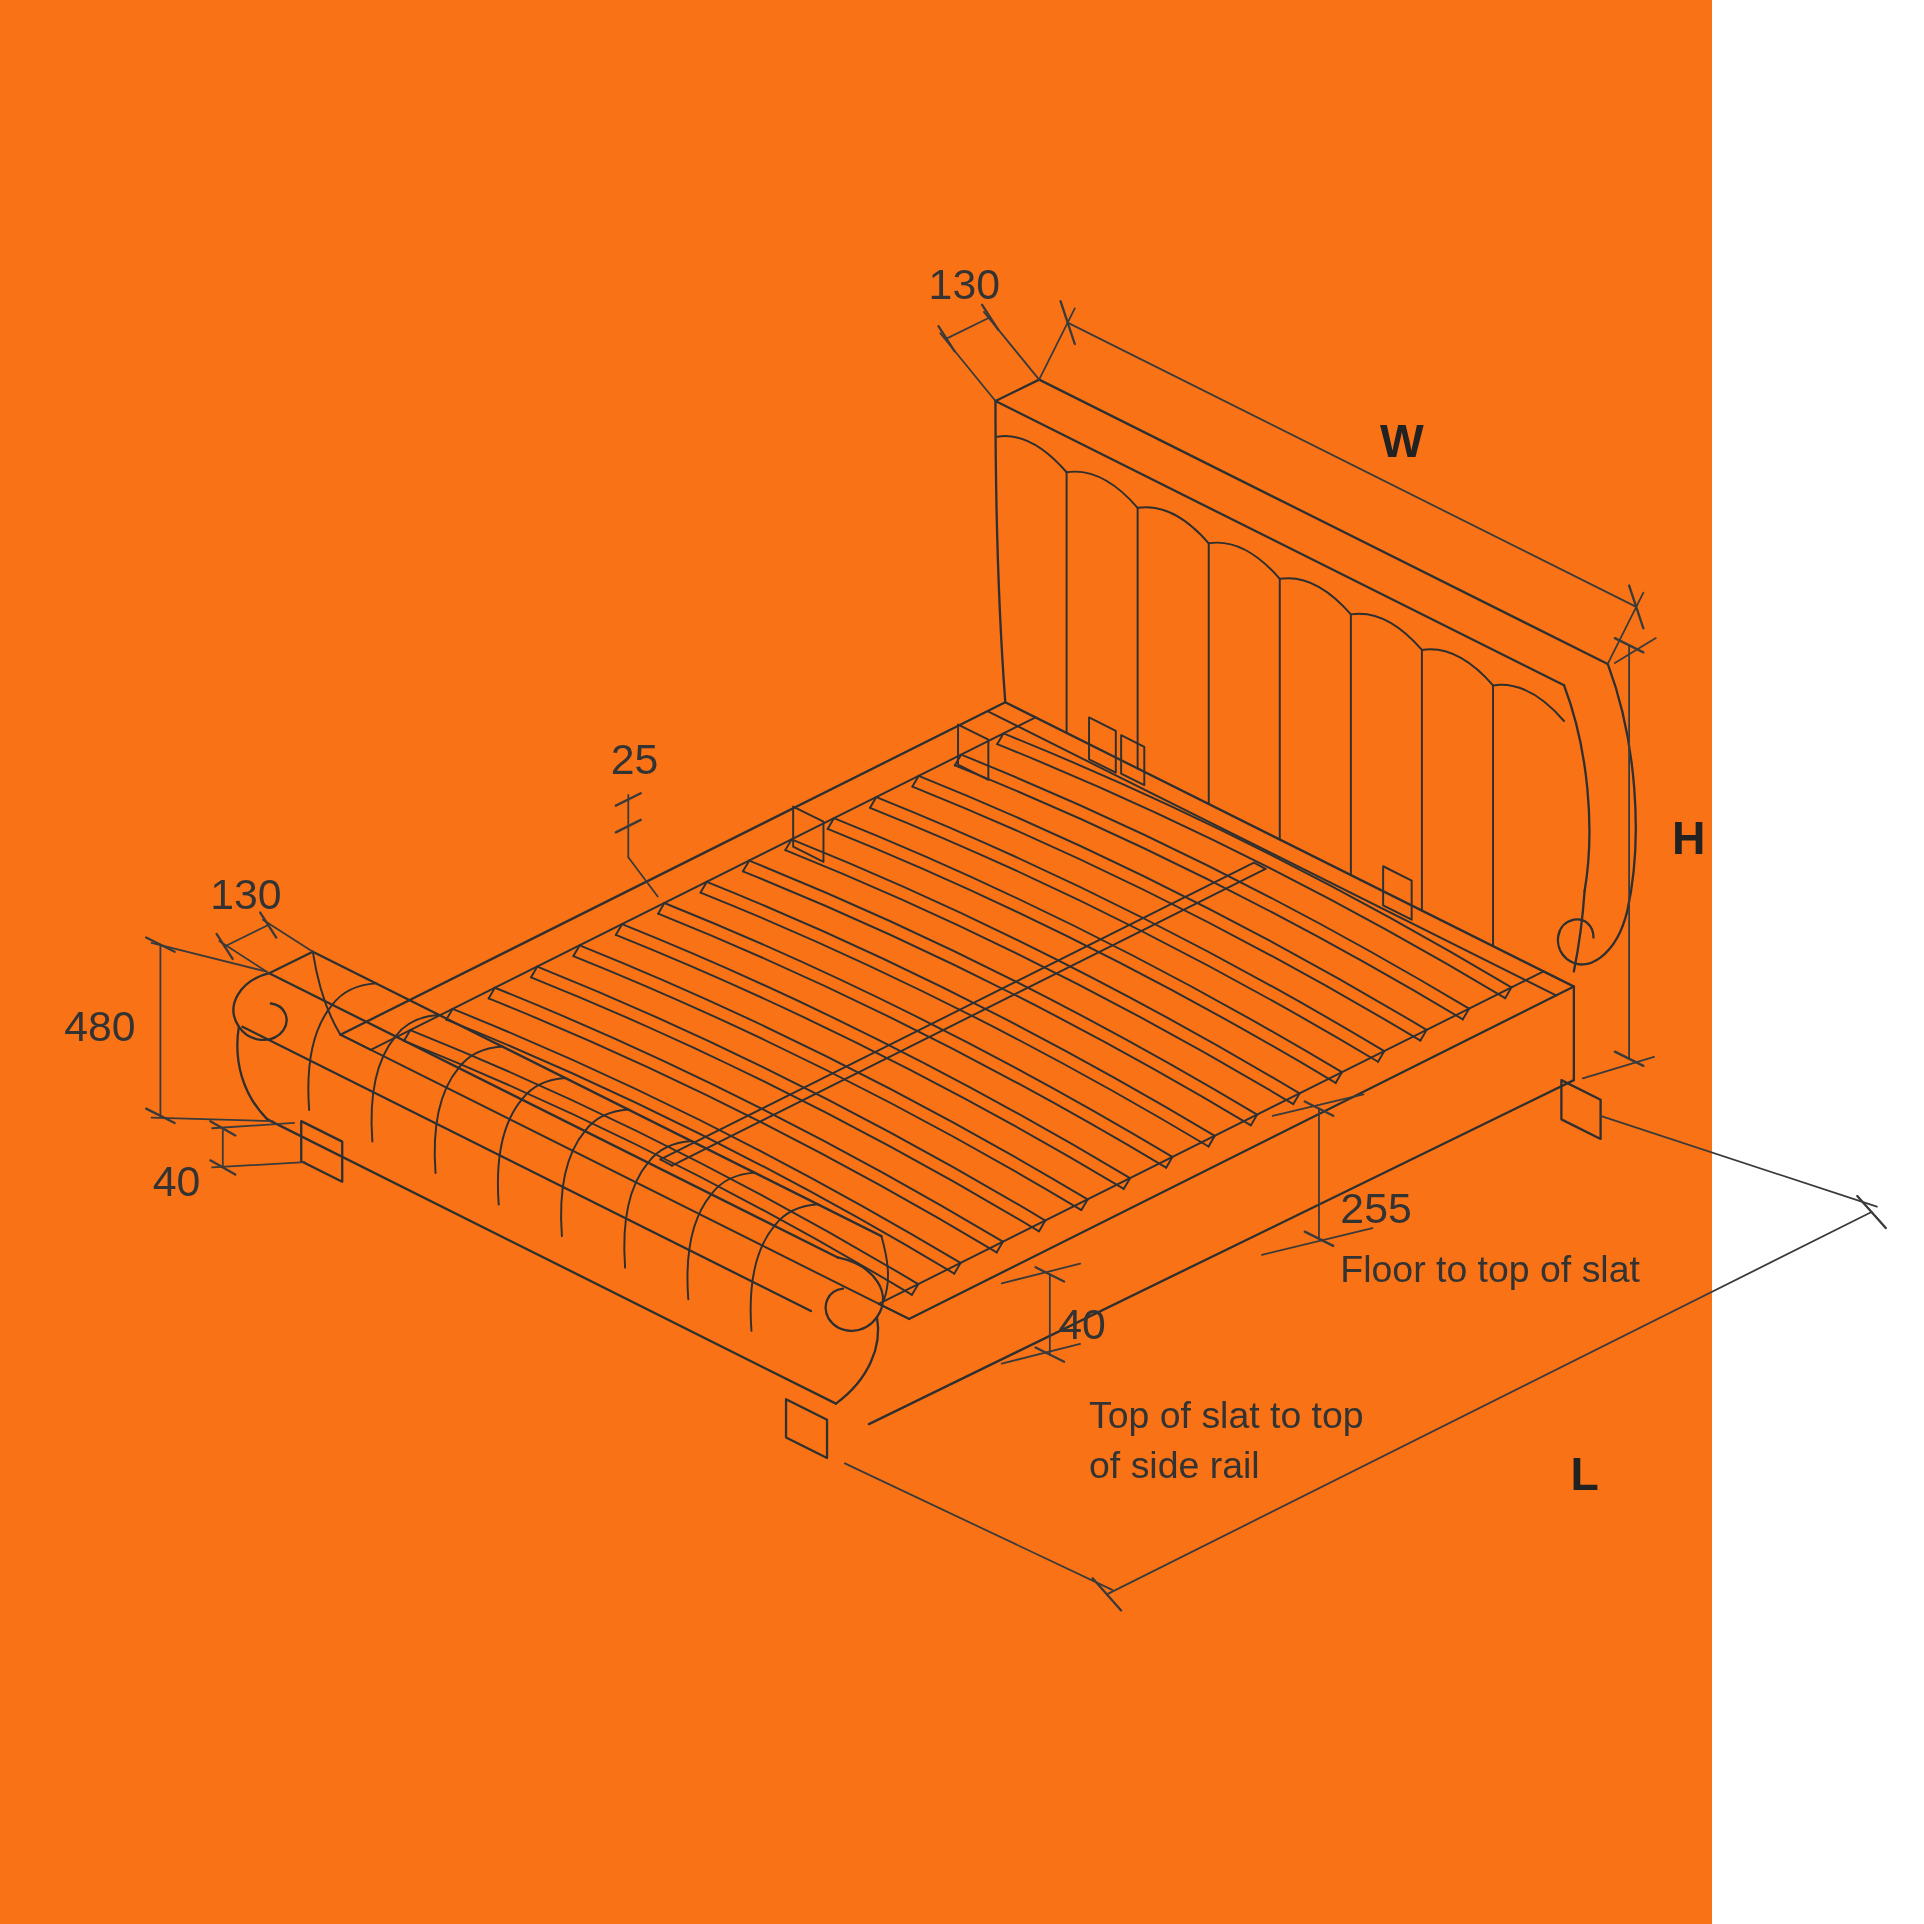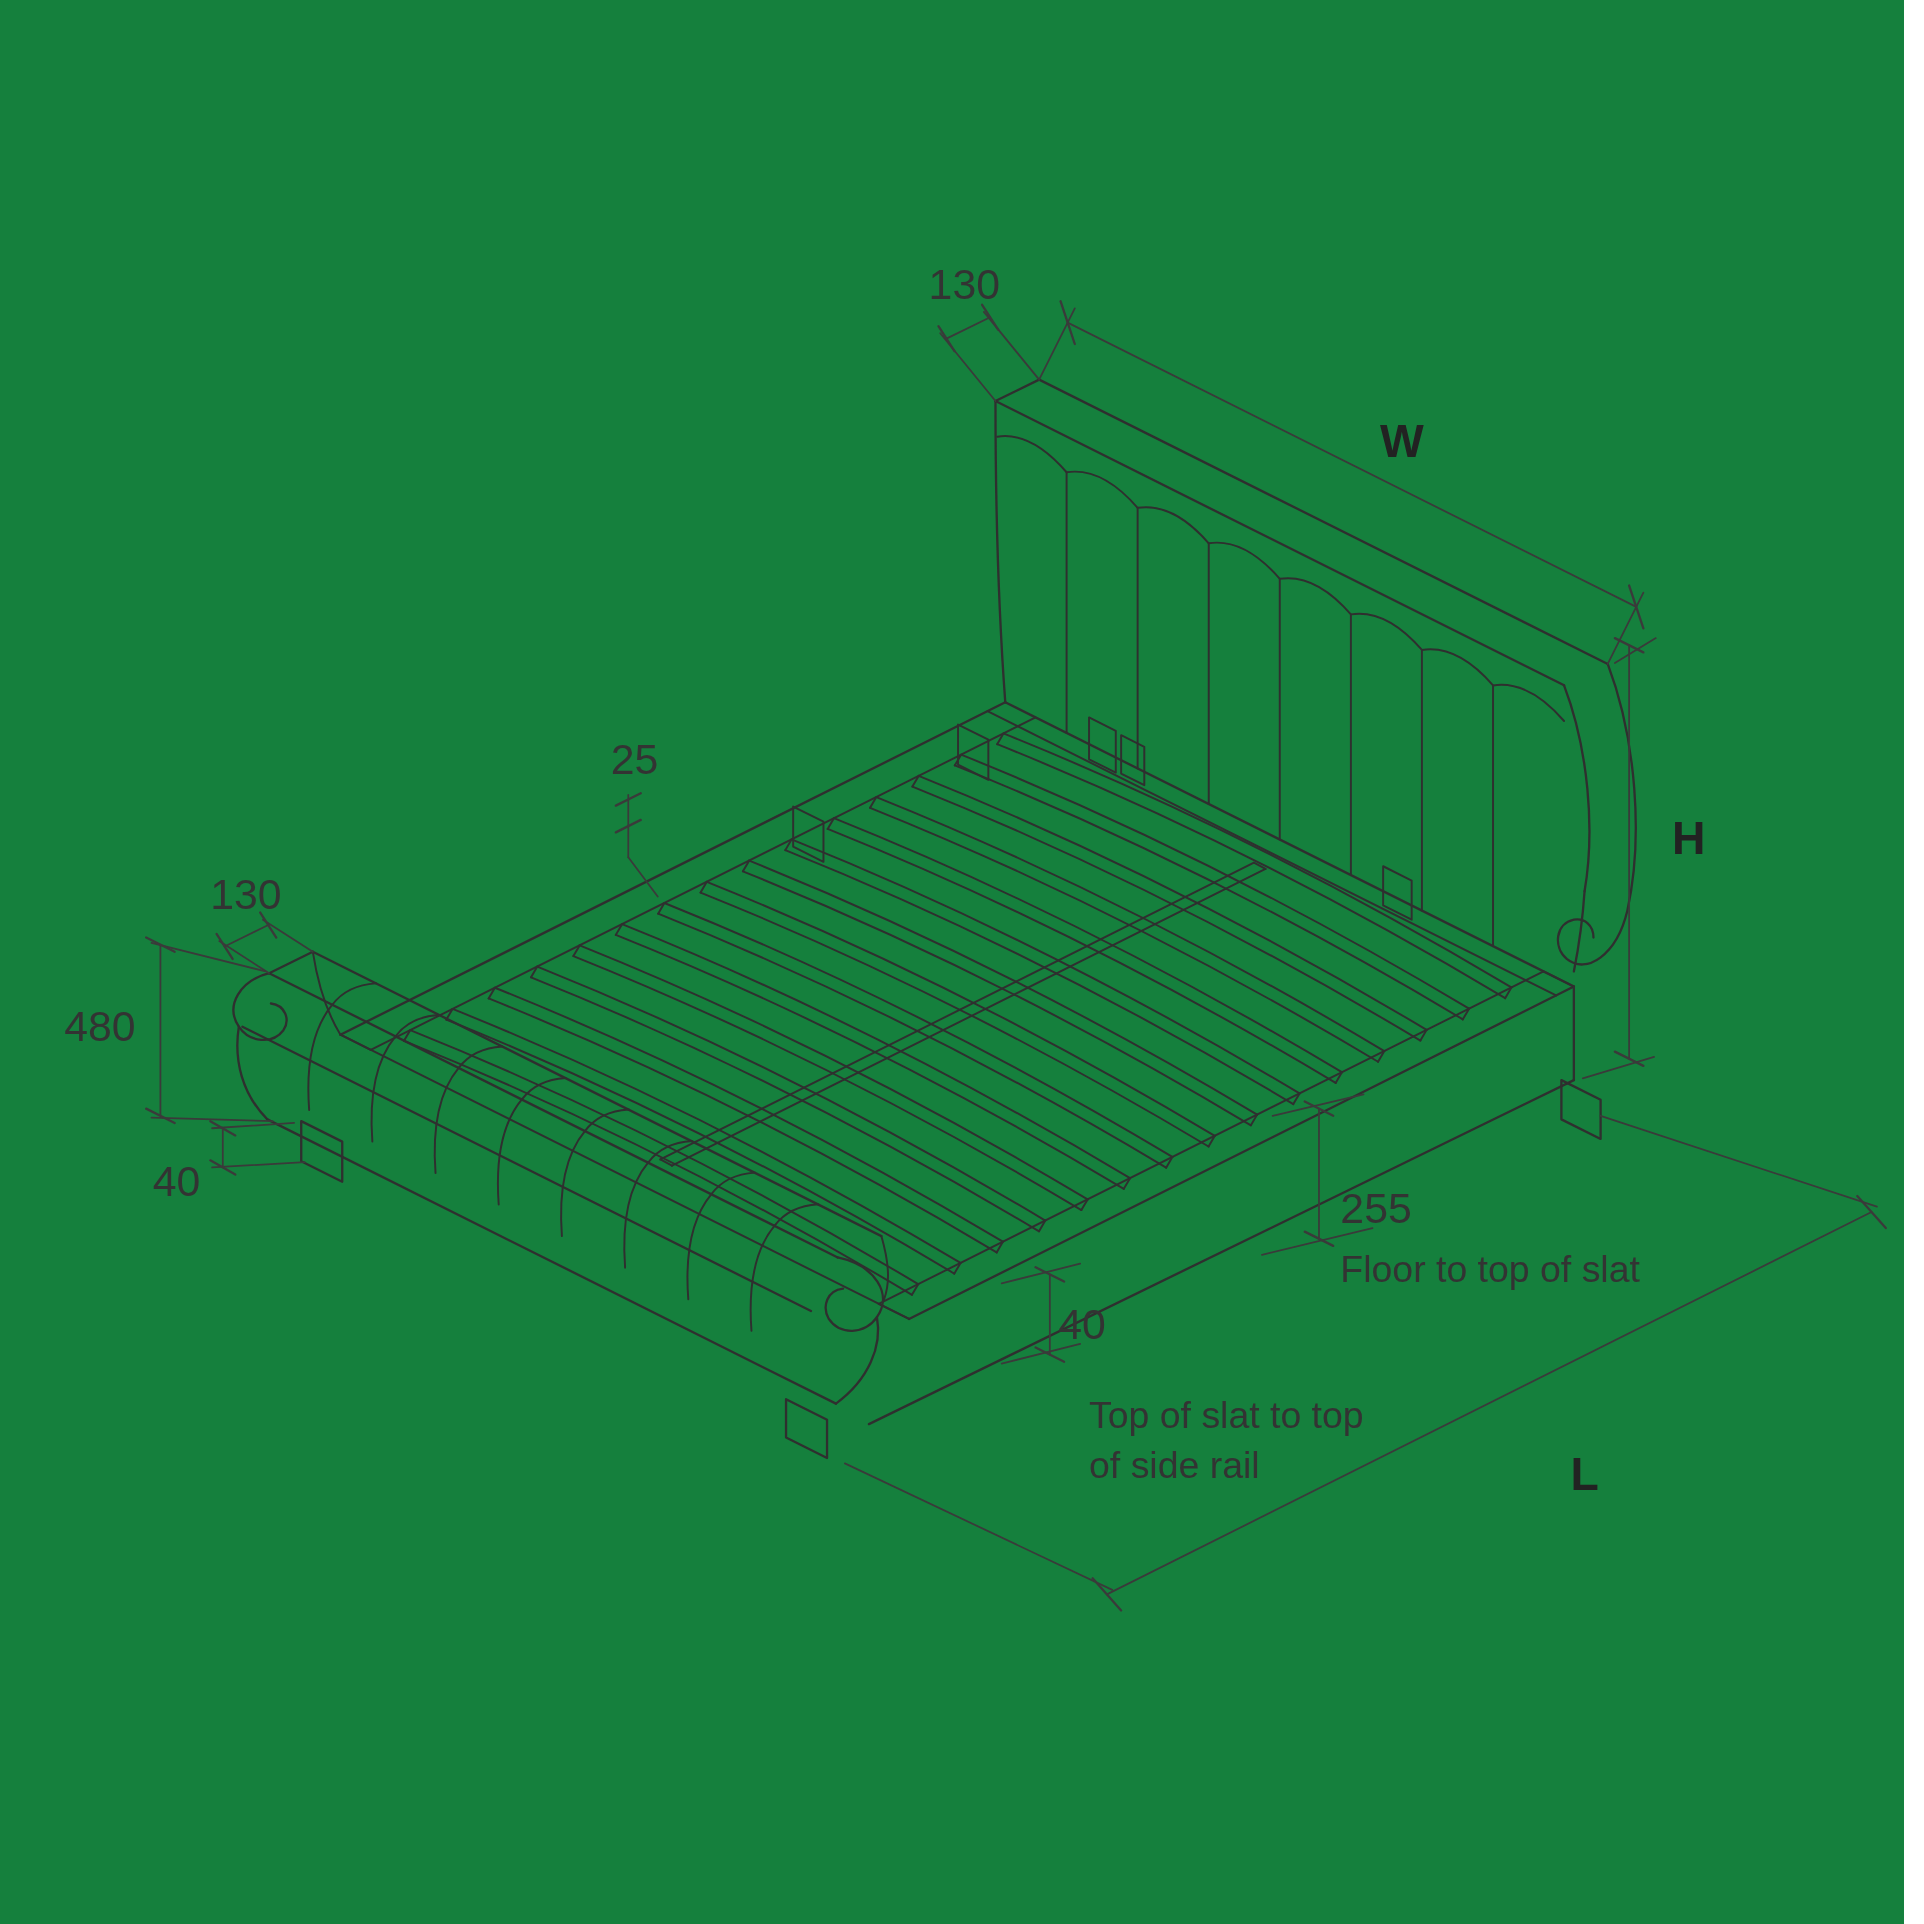--- a/index.html
+++ b/index.html
@@ -1,16 +1,16 @@
 <!DOCTYPE html>
 <html style="font-size:14.3px"><head>
 <meta charset="utf-8">
 <style>
   html,body{margin:0;padding:0;background:#ffffff;}
-  #stage{width:1904px;height:1925px;background:#15803d;position:relative;font-family:"Liberation Sans",sans-serif;}
+  #stage{width:1712px;height:1925px;background:#f97316;position:relative;font-family:"Liberation Sans",sans-serif;}
   svg{display:block;}
   .ln{fill:none;stroke:#2f2f2f;stroke-width:2.6;stroke-linecap:round;stroke-linejoin:round;}
   .thin{fill:none;stroke:#2f2f2f;stroke-width:2.2;stroke-linecap:round;stroke-linejoin:round;}
   .dim{fill:none;stroke:#3a3a3a;stroke-width:2;stroke-linecap:round;}
   .tick{fill:none;stroke:#3a3a3a;stroke-width:2.6;stroke-linecap:round;}
   .num{font-size:48px;fill:#333;font-weight:400;}
   .cap{font-size:42px;fill:#333;font-weight:400;}
   .big{font-size:52px;fill:#222;font-weight:700;}
 </style>
 </head>

